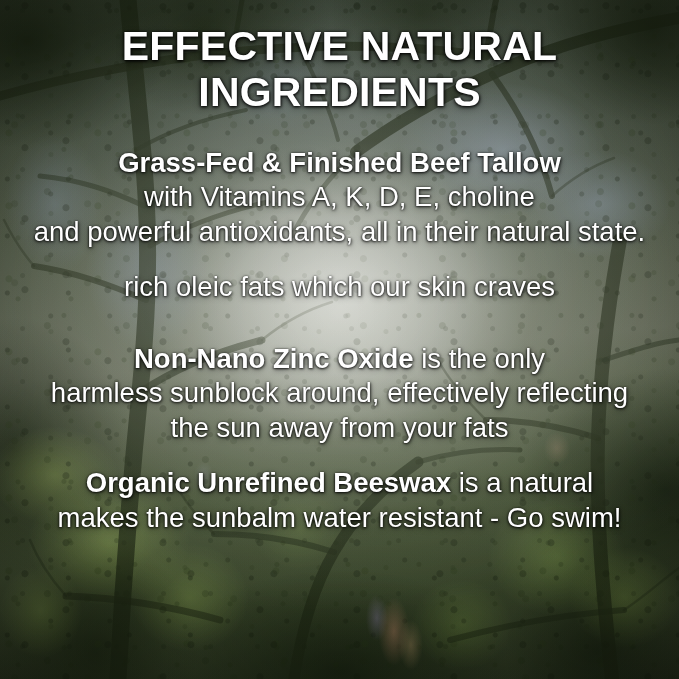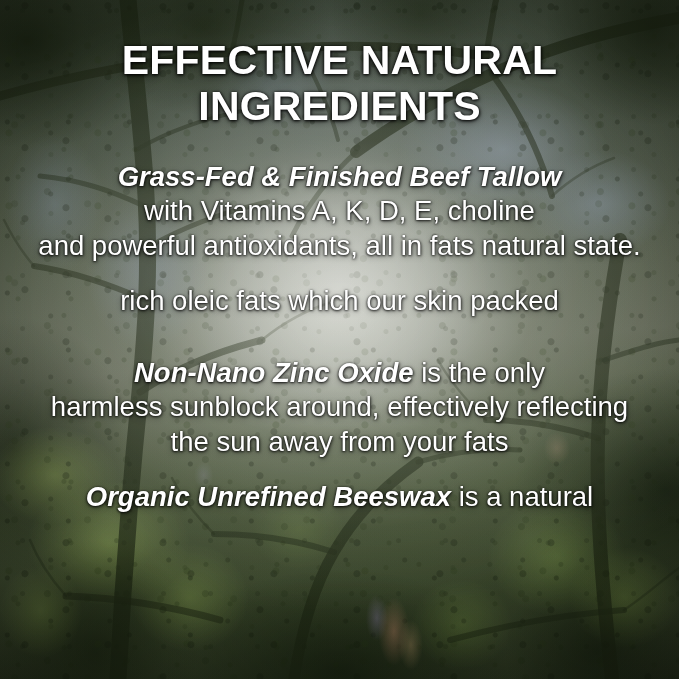--- a/index.html
+++ b/index.html
@@ -125,21 +125,21 @@
     background: linear-gradient(180deg, rgba(34,42,26,0.26) 0%, rgba(40,48,32,0.14) 30%, rgba(40,48,32,0.10) 55%, rgba(30,38,22,0.22) 100%);
   }
 
   
   #content {
     position: relative;
     z-index: 10;
     width: 679px;
     height: 679px;
     box-sizing: border-box;
-    padding: 38px 22px 24px;
+    padding: 24px 22px 24px;
     text-align: center;
     color: #ffffff;
   }
 
   #headline {
     font-size: 41px;
     font-weight: bold;
     line-height: 1.12;
     letter-spacing: 0.2px;
     margin: 0 0 30px 0;
@@ -159,21 +159,20 @@
     text-shadow:
       0 0 2px rgba(0,0,0,0.50),
       1px 1px 3px rgba(0,0,0,0.60),
       -1px 1px 2px rgba(0,0,0,0.38),
       0 2px 6px rgba(0,0,0,0.40);
   }
   .para:last-child { margin-bottom: 0; }
   .para .ln { display: block; }
   .para b, .para .strong {
     font-weight: bold;
-    font-style: italic;
   }
 
   #para-tallow   { margin-bottom: 21px; }
   #para-avocado  { margin-bottom: 21px; }
   #para-zinc     { margin-bottom: 21px; margin-top: 37px; }
 </style>
 </head>
 <body>
 
 <div id="poster">
@@ -232,31 +231,32 @@
   <div id="content">
 
     <h1 id="headline">
       <span class="hl-line">EFFECTIVE NATURAL</span>
       <span class="hl-line">INGREDIENTS</span>
     </h1>
 
     <p class="para" id="para-tallow">
       <span class="ln strong">Grass-Fed &amp; Finished Beef Tallow</span>
       <span class="ln">with Vitamins A, K, D, E, choline</span>
-      <span class="ln">and powerful antioxidants, all in fats natural state.</span>
+      <span class="ln">and powerful antioxidants, all in their natural state.</span>
     </p>
 
     <p class="para" id="para-avocado">
-      <span class="ln">rich oleic fats which our skin packed</span>
+      <span class="ln">rich oleic fats which our skin craves</span>
     </p>
 
     <p class="para" id="para-zinc">
       <span class="ln"><span class="strong">Non-Nano Zinc Oxide</span><span> is the only</span></span>
       <span class="ln">harmless sunblock around, effectively reflecting</span>
       <span class="ln">the sun away from your fats</span>
     </p>
 
     <p class="para" id="para-beeswax">
       <span class="ln"><span class="strong">Organic Unrefined Beeswax</span><span> is a natural</span></span>
+      <span class="ln">makes the sunbalm water resistant - Go swim!</span>
     </p>
 
   </div>
 </div>
 
 </body></html>

